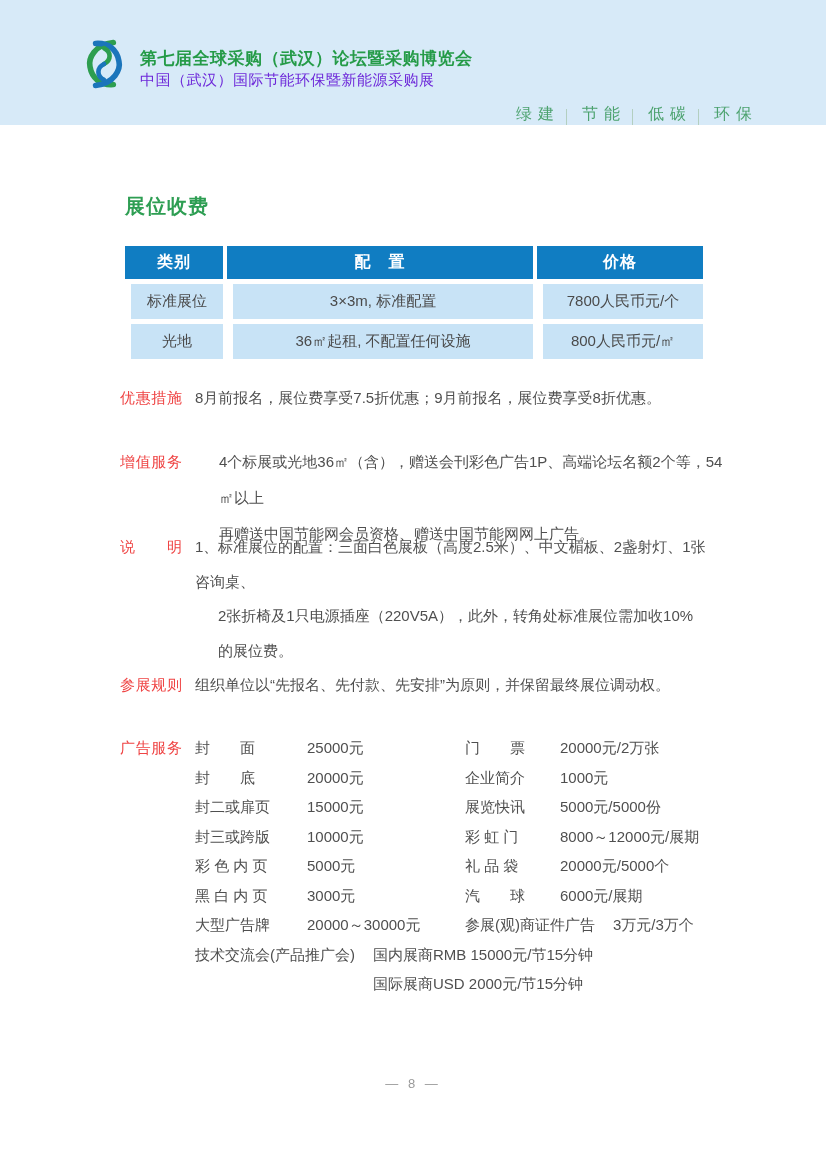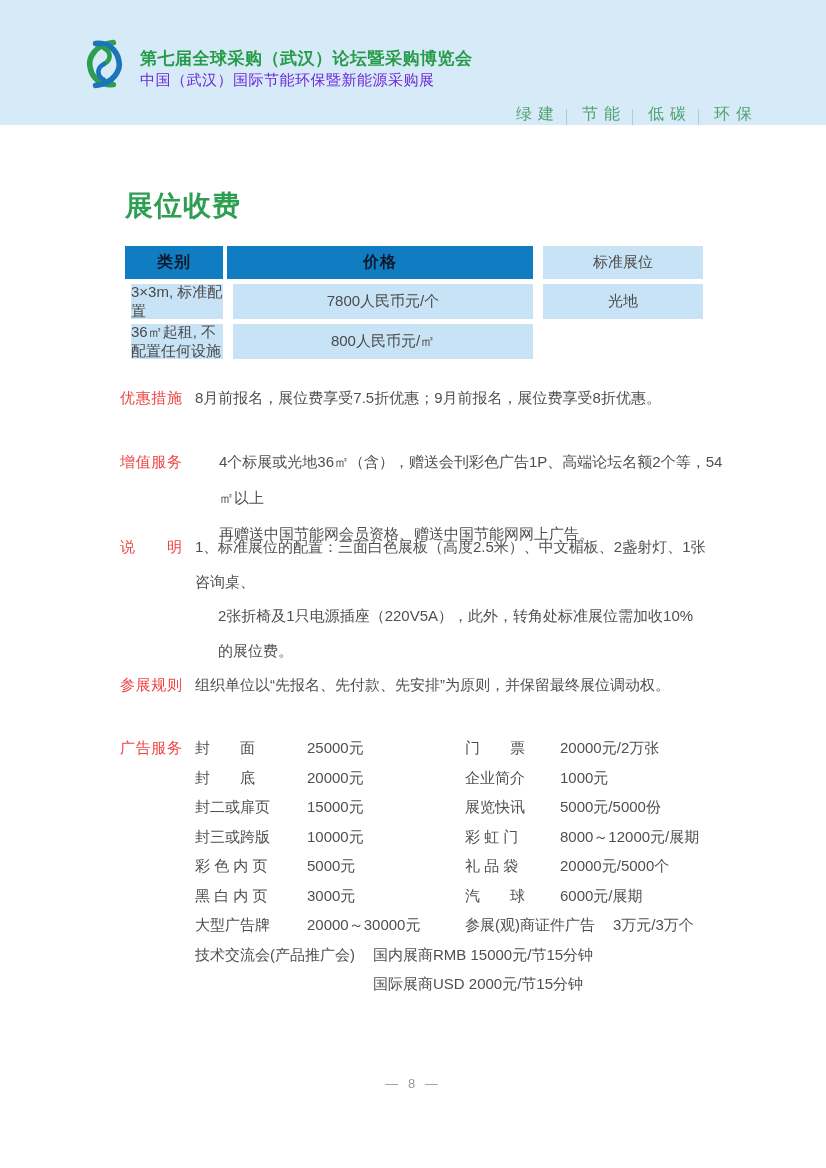--- a/index.html
+++ b/index.html
@@ -20,33 +20,33 @@
   .brand{position:absolute;left:140px;top:49px;}
   .brand-line1{font-size:17px;font-weight:700;color:#259b48;letter-spacing:0.5px;line-height:20px;}
   .brand-line2{font-size:15px;color:#6d28d9;letter-spacing:0.5px;line-height:19px;margin-top:1px;}
   .tags{position:absolute;right:68px;top:0;height:125px;display:flex;align-items:flex-end;}
   .tag{font-size:16px;color:#4ca26e;letter-spacing:6px;padding-left:3px;}
   .tag-sep{width:1px;height:16px;background:#b3cfc0;margin:0 12px 0 6px;}
 
   
   .h1{
     position:absolute;left:125px;top:189px;
-    font-size:28px;color:#2e9e53;font-weight:600;letter-spacing:1px;line-height:34px;
+    font-size:20px;color:#2e9e53;font-weight:600;letter-spacing:1px;line-height:34px;
   }
 
   
   .fee-table{
     position:absolute;left:125px;top:246px;
     display:grid;
     grid-template-columns:98px 306px 166px;
     grid-template-rows:33px 35px 35px;
     column-gap:4px;row-gap:5px;
   }
   .fee-cell{display:flex;align-items:center;justify-content:center;font-size:15px;color:#4a4a4a;}
-  .fee-head{background:#107dc2;color:#0f172a;font-weight:700;font-size:16px;letter-spacing:1px;}
+  .fee-head{background:#107dc2;color:#ffffff;font-weight:700;font-size:16px;letter-spacing:1px;}
   .fee-body{background:#c8e3f6;margin-left:6px;}
 
   
   .section{position:absolute;left:0;width:826px;color:#4f4f4f;font-size:15px;}
   .sec-label{
     position:absolute;left:120px;top:0;width:62px;
     color:#ef4444;text-align:justify;text-align-last:justify;
     line-height:inherit;white-space:nowrap;
   }
   .sec-label.j{white-space:normal;}
@@ -103,20 +103,21 @@
       <span class="tag">低碳</span>
       <span class="tag-sep"></span>
       <span class="tag">环保</span>
     </div>
   </div>
 
   <div class="h1">展位收费</div>
 
   <div class="fee-table">
     <div class="fee-cell fee-head">类别</div>
+    <div class="fee-cell fee-head">配　置</div>
     <div class="fee-cell fee-head">价格</div>
 
     <div class="fee-cell fee-body">标准展位</div>
     <div class="fee-cell fee-body">3×3m, 标准配置</div>
     <div class="fee-cell fee-body">7800人民币元/个</div>
 
     <div class="fee-cell fee-body">光地</div>
     <div class="fee-cell fee-body">36㎡起租, 不配置任何设施</div>
     <div class="fee-cell fee-body">800人民币元/㎡</div>
   </div>

